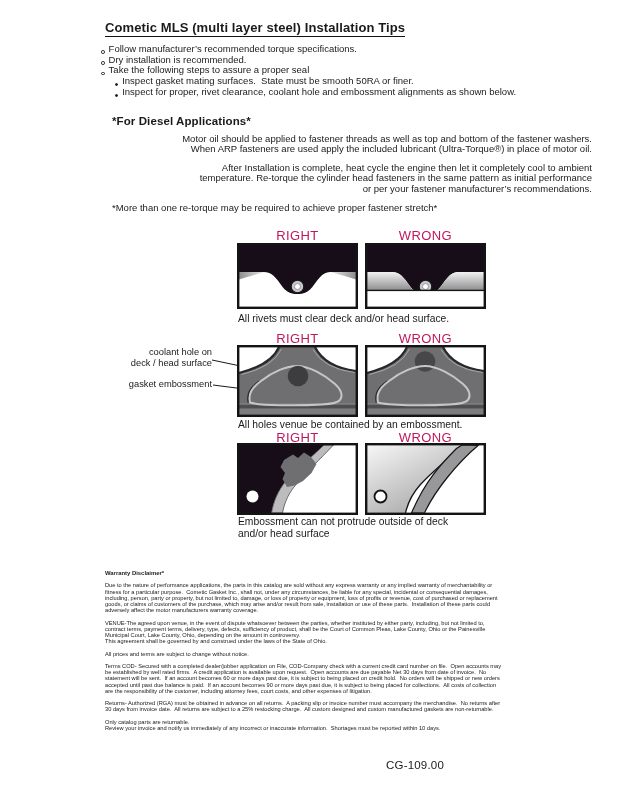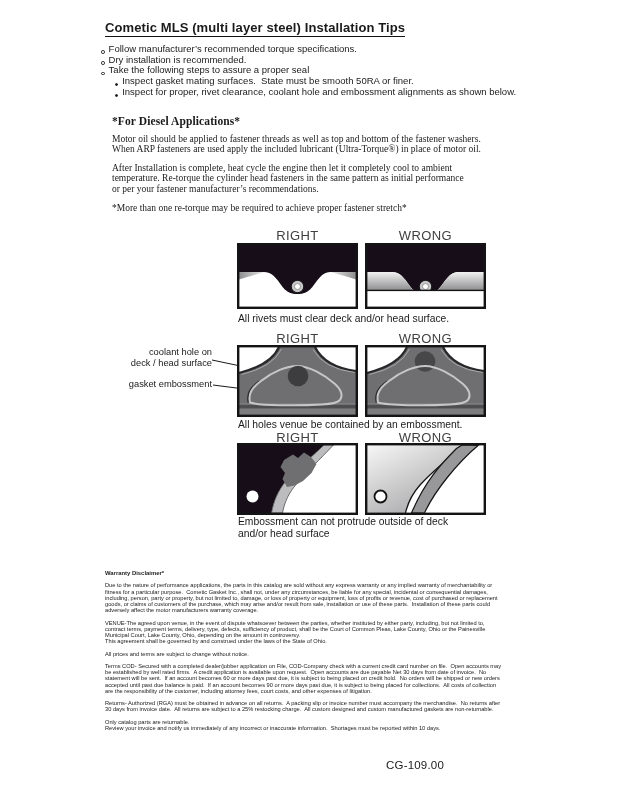--- a/index.html
+++ b/index.html
@@ -13,28 +13,28 @@
     border-bottom:1.6px solid #111; padding-bottom:1px; letter-spacing:0.1px;
   }
   .bullets { position:absolute; left:101px; top:43px; font-size:9.5px; }
   .b-row { display:flex; align-items:flex-end; height:10.8px; white-space:pre; }
   .b-row.sub { margin-left:14px; }
   .b-dot {
     width:3.6px; height:3.6px; border:1px solid #222; border-radius:50%;
     margin:3px 4px 0 0; flex:0 0 auto;
   }
   .b-dot.filled { background:#1a1a1a; border-color:#1a1a1a; width:3.2px; height:3.2px; margin-top:3.4px; }
-  .diesel { position:absolute; left:112px; top:116px; width:480px; font-size:9.5px; line-height:10.6px;font-family:Liberation Serif, serif; }
+  .diesel { position:absolute; left:112px; top:116px; width:480px; font-size:9.5px; line-height:10.6px; }
   .diesel h2 { font-size:11.5px; font-weight:bold; margin-bottom:7px; letter-spacing:0.1px; }
-  .diesel p { margin-bottom:8px; white-space:pre; }
+  .diesel p { margin-bottom:8px; white-space:pre;text-align:right; }
   .diesel .note { margin-top:2px; white-space:pre; }
 
   .dg-label {
     position:absolute; width:121px; text-align:center; font-size:13px;
-    letter-spacing:0.4px; color:#404040;
+    letter-spacing:0.4px; color:#be185d;
   }
   .dg-box { position:absolute; width:121px; height:66px; display:block; }
   .dg-box.tall { height:72px; }
   .dg-caption { position:absolute; left:238px; font-size:10.3px; line-height:11.5px; white-space:pre; }
   .ann { position:absolute; width:140px; text-align:right; font-size:9.3px; line-height:10.8px; white-space:pre; }
   .leader-svg { position:absolute; left:205px; top:352px; pointer-events:none; }
 
   .disclaimer { position:absolute; left:105px; top:570px; width:430px; font-size:5.7px; line-height:6.25px; }
   .disclaimer h3 { font-size:5.9px; font-weight:bold; margin-bottom:6px; }
   .disclaimer p { margin-bottom:6px; white-space:pre; }

